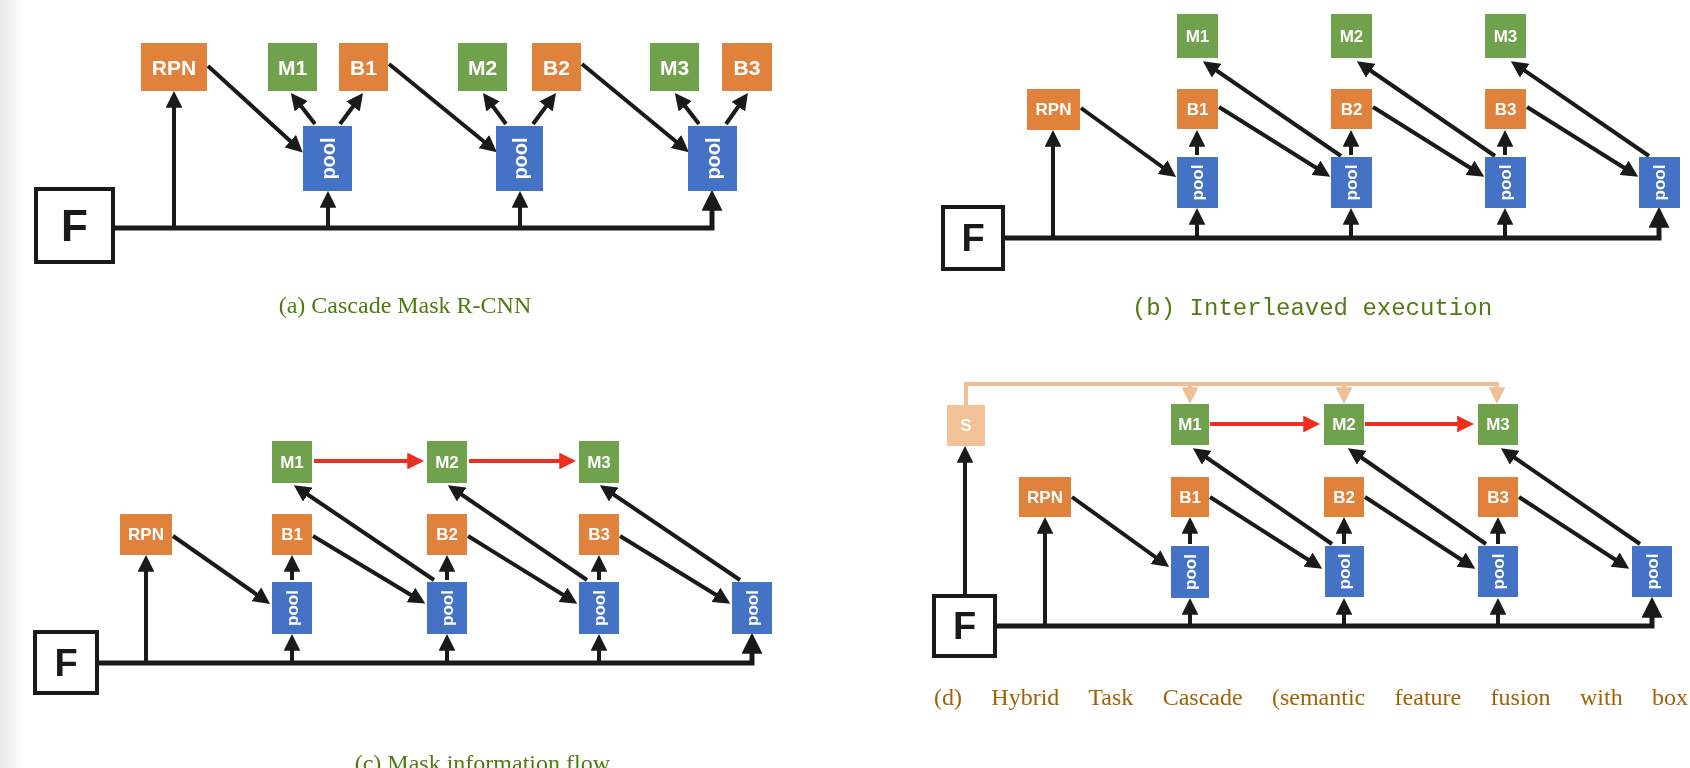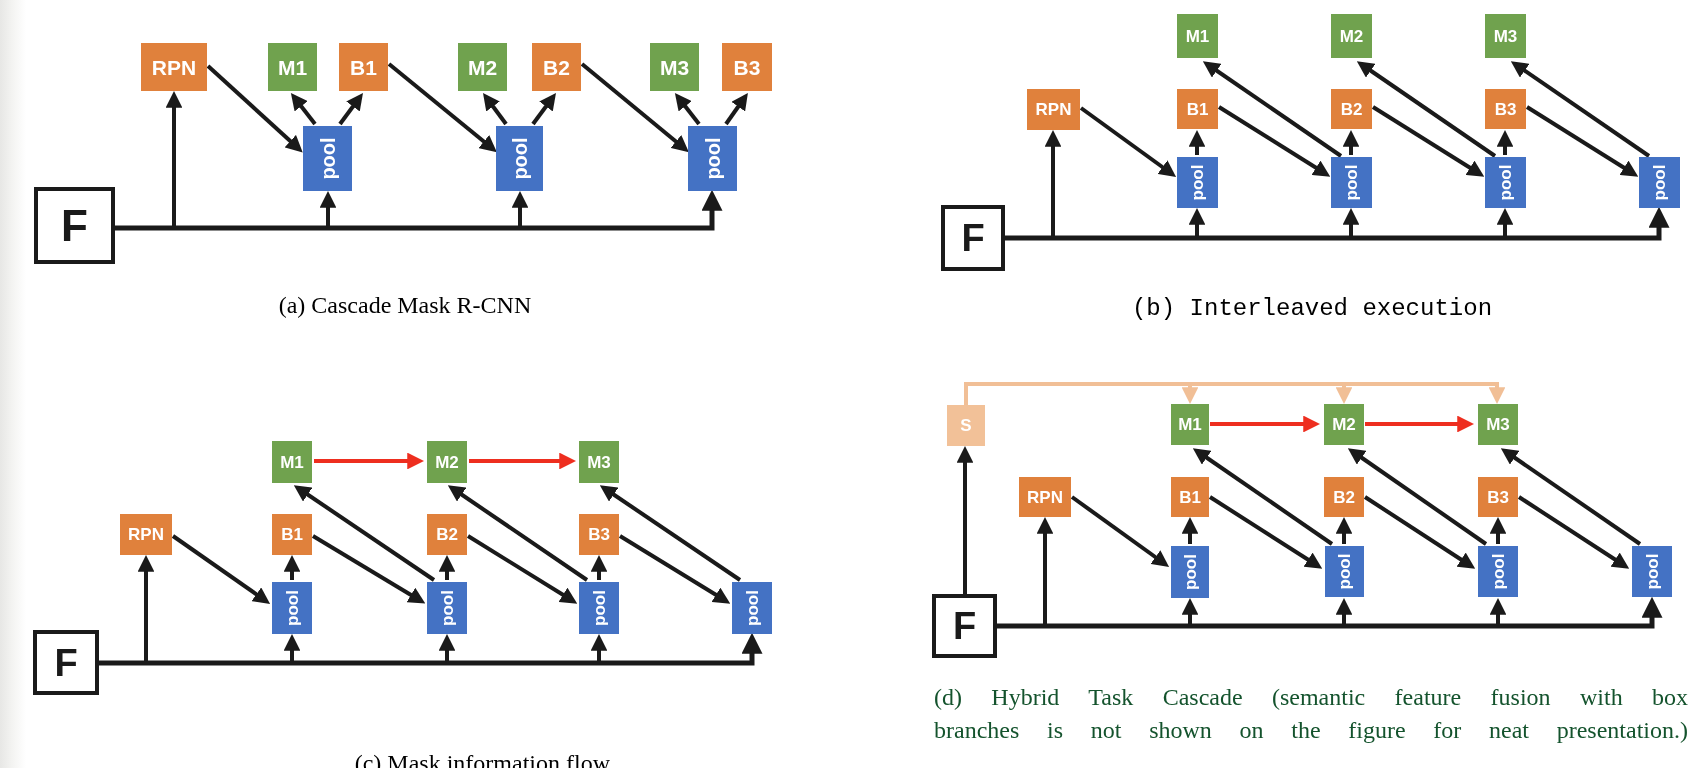--- a/index.html
+++ b/index.html
@@ -1,24 +1,24 @@
 <!DOCTYPE html>
 <html><head>
 <meta charset="utf-8">
 <style>
   html,body{margin:0;padding:0;background:#fff;}
   #figure{position:relative;width:1690px;height:768px;background:#ffffff;overflow:hidden;
           font-family:"Liberation Sans",sans-serif;}
   #page-edge{position:absolute;left:0;top:0;width:26px;height:768px;
              background:linear-gradient(to right,#e7e7e5 0%,#f3f3f1 45%,#ffffff 100%);}
   #diagram-svg{position:absolute;left:0;top:0;}
-  .caption{position:absolute;color:#000000;font-family:"Liberation Serif",serif;font-size:24px;
+  .caption{position:absolute;color:#4d7c0f;font-family:"Liberation Serif",serif;font-size:24px;
            white-space:nowrap;}
   .caption.centered{text-align:center;}
-  #caption-d{position:absolute;left:934px;top:681px;width:754px;color:#14532d;
+  #caption-d{position:absolute;left:934px;top:681px;width:754px;color:#a16207;
              font-family:"Liberation Serif",serif;font-size:24px;line-height:33px;}
   #caption-d .just{text-align:justify;text-align-last:justify;white-space:normal;}
 </style>
 </head>
 <body>
 
 <div id="figure">
   <div id="page-edge"></div>
 
   <svg id="diagram-svg" width="1690" height="768" viewBox="0 0 1690 768">
@@ -299,15 +299,14 @@
           <text x="1652" y="571.5" text-anchor="middle" dominant-baseline="central" fill="#ffffff" font-size="17" font-weight="bold" font-family="&quot;Liberation Sans&quot;, sans-serif" transform="rotate(-90 1652 571.5)">pool</text>
         </g>
       </g>
     </svg>
 
   <div class="caption centered" style="left:155px;top:292px;width:500px;">(a) Cascade Mask R-CNN</div>
   <div class="caption centered" style="left:1062px;top:295px;width:500px;font-family:Liberation Mono, monospace;">(b) Interleaved execution</div>
   <div class="caption centered" style="left:110px;top:750px;width:500px;text-align:right;">(c) Mask information flow</div>
   <div id="caption-d">
     <div class="just">(d) Hybrid Task Cascade (semantic feature fusion with box</div>
-    <div class="just">branches is not shown on the figure for neat presentation.)</div>
   </div>
 </div>
 
 </body></html>

